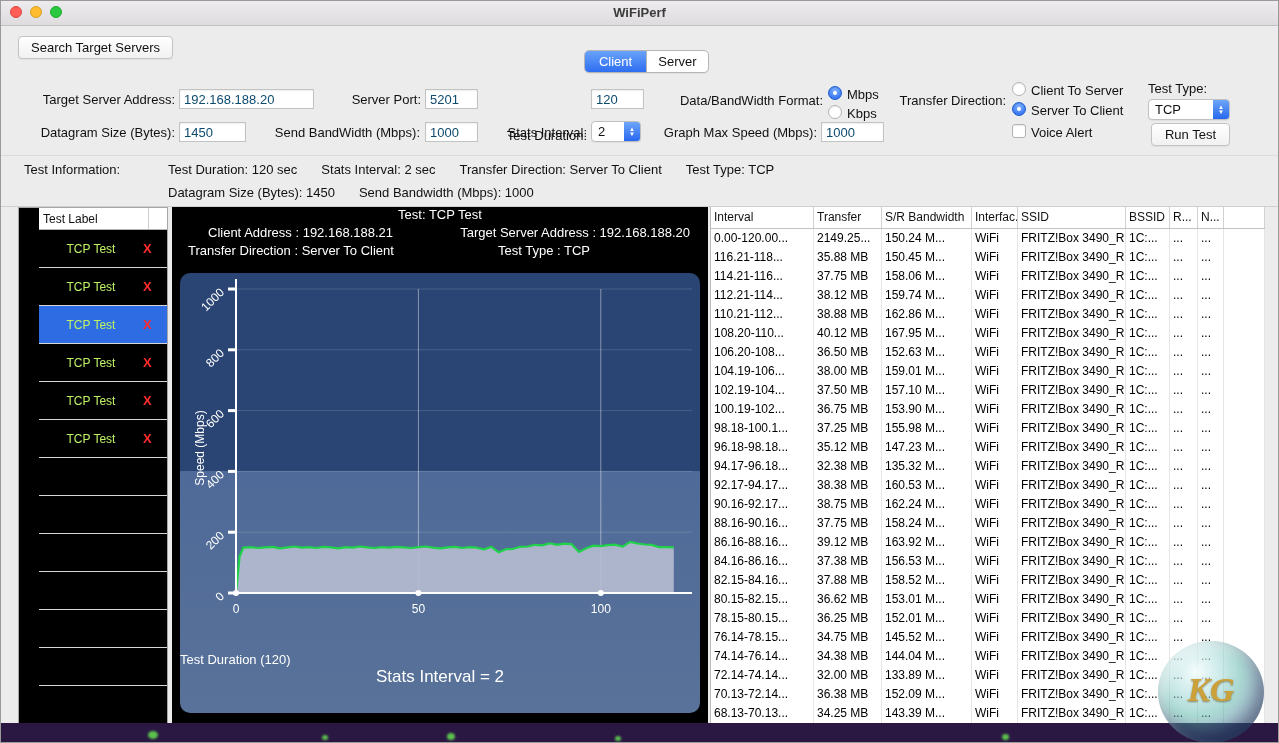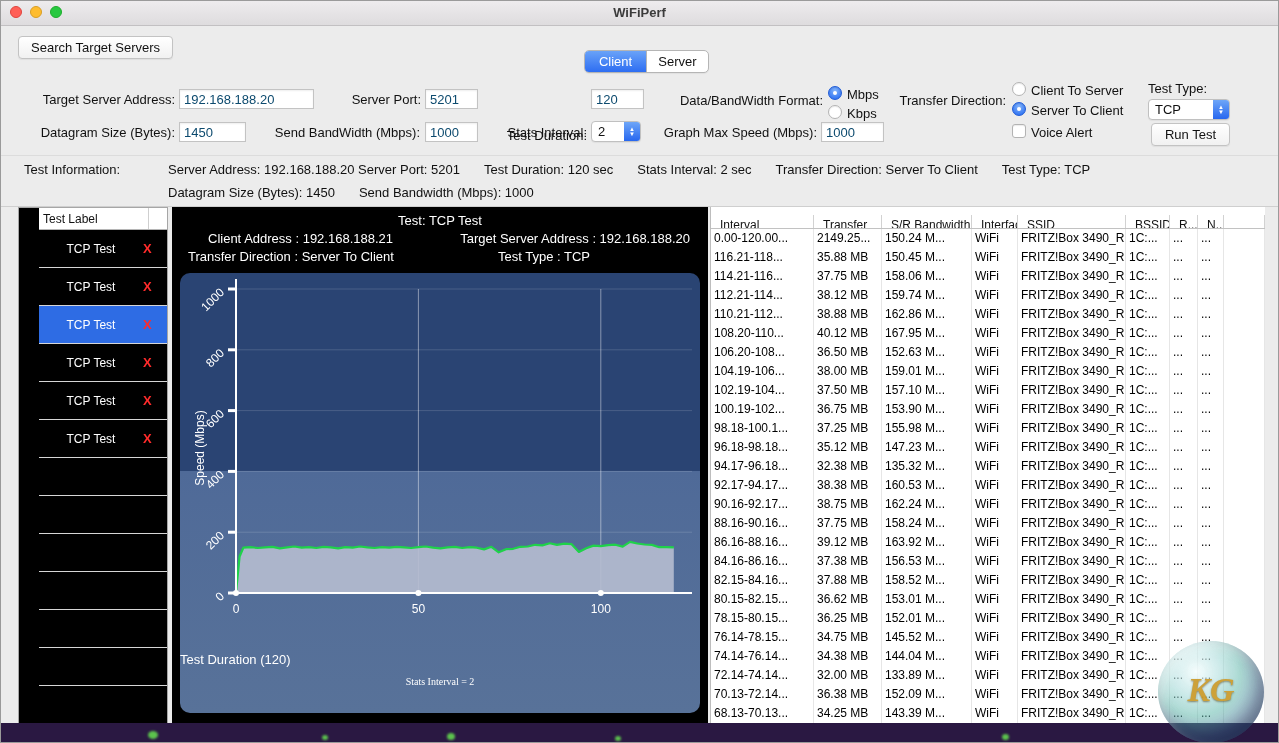--- a/index.html
+++ b/index.html
@@ -53,42 +53,42 @@
   .ti-line.l1{top:6px;}
   .ti-line.l2{top:29px;}
   
   .test-list{position:absolute;left:18px;top:207px;width:150px;height:608px;background:#000;
     border:1px solid #a6a6a6;box-sizing:border-box;overflow:hidden;padding-left:20px;}
   .tl-header{height:21px;background:#fff;border-bottom:1px solid #b5b5b5;display:flex;align-items:center;font-size:12px;}
   .tl-h-label{flex:1;padding-left:4px;}
   .tl-h-x{width:19px;height:100%;border-left:1px solid #cfcfcf;box-sizing:border-box;}
   .tl-row{height:38px;display:flex;align-items:center;background:#000;border-bottom:1px solid #d6d6d6;box-sizing:border-box;}
   .tl-row.selected{background:#2e6ce4;}
-  .tl-lab{flex:1;color:#ffffff;font-size:12px;text-align:center;}
+  .tl-lab{flex:1;color:#bef264;font-size:12px;text-align:center;}
   .tl-x{width:24px;color:#ff2b2b;font-weight:700;font-size:13px;text-align:left;}
   
   .chart-panel{position:absolute;left:172px;top:207px;width:536px;height:516px;background:#000;color:#fff;}
   .ch-line{font-size:13px;white-space:nowrap;}
-  .ch-l1{text-align:center;padding-top:6px;}
+  .ch-l1{text-align:center;}
   .ch-l2{display:flex;justify-content:space-between;padding:3px 18px 0 36px;}
   .ch-l3{display:flex;justify-content:space-between;padding:3px 118px 0 16px;}
   .chart-box{position:absolute;left:8px;top:66px;width:520px;height:440px;border-radius:10px;overflow:hidden;
     background:linear-gradient(#2a4473 0%,#2a4473 45%,#4f6a98 45%,#587299 100%);}
   .chart-box svg{position:absolute;left:0;top:0;}
   .chart-box svg text{font-family:"Liberation Sans",sans-serif;}
   .ylabel{position:absolute;left:-40px;top:168px;width:120px;text-align:center;font-size:12px;color:#fff;
     transform:rotate(-90deg);}
   .caption1{position:absolute;left:0;right:0;bottom:46px;text-align:left;font-size:13px;color:#fff;}
-  .caption2{position:absolute;left:0;right:0;bottom:26px;text-align:center;font-size:10px;color:#fff;font-family:Liberation Serif, serif;}
+  .caption2{position:absolute;left:0;right:0;bottom:26px;text-align:center;font-size:17px;color:#fff;}
   
   .results{position:absolute;left:710px;top:207px;width:555px;height:516px;background:#fff;
     overflow:hidden;font-size:12px;border-left:1px solid #bdbdbd;box-sizing:border-box;}
   .rt-header,.rt-row{display:grid;grid-template-columns:103px 68px 90px 46px 108px 44px 28px 26px 1fr;}
   .rt-header{height:21px;line-height:21px;border-bottom:1px solid #c2c2c2;background:#fff;}
-  .rt-h{border-right:1px solid #d2d2d2;padding-left:9px;overflow:hidden;white-space:nowrap;color:#111;margin-top:8px;}
+  .rt-h{border-right:1px solid #d2d2d2;padding-left:3px;overflow:hidden;white-space:nowrap;color:#111;}
   .rt-row{height:19px;line-height:19px;}
   .rt-cell{border-right:1px solid #e6e6e6;padding-left:3px;overflow:hidden;white-space:nowrap;color:#000;}
   
   .desktop{position:absolute;left:0;top:723px;width:100%;height:20px;background:#2a1842;}
   .blob{position:absolute;border-radius:50%;background:#5cc24d;filter:blur(1px);}
   .watermark{position:absolute;left:1158px;top:641px;width:106px;height:102px;opacity:.95;pointer-events:none;}
   .wm-sphere{position:absolute;inset:0;border-radius:50%;
     background:radial-gradient(circle at 36% 30%,rgba(242,252,252,.85) 0%,rgba(175,222,222,.6) 22%,rgba(92,182,170,.55) 45%,rgba(72,122,160,.5) 68%,rgba(42,62,112,.62) 100%);
     box-shadow:inset -7px -9px 16px rgba(20,30,60,.45),inset 5px 7px 11px rgba(255,255,255,.5);}
   .wm-kg{position:absolute;left:0;right:0;top:30px;text-align:center;
@@ -154,21 +154,20 @@
 </div>
 <span class="lbl" style="left:645px;top:125px;width:172px;">Graph Max Speed (Mbps):</span>
 <input class="txt" style="left: 821px; top: 122px; width: 63px;" value="1000">
 <span class="checkbox" style="left:1012px;top:124px;"></span>
 <span class="lbl left" style="left:1031px;top:125px;">Voice Alert</span>
 <button class="mac-btn" style="left:1151px;top:123px;width:79px;padding:0;">Run Test</button>
 
 <div class="test-info">
   <span class="ti-label">Test Information:</span>
   <div class="ti-line l1">
-    <span>Server Address: 192.168.188.20 Server Port: 5201</span>
     <span>Test Duration: 120 sec</span>
     <span>Stats Interval: 2 sec</span>
     <span>Transfer Direction:  Server To Client</span>
     <span>Test Type: TCP</span>
   </div>
   <div class="ti-line l2">
     <span>Datagram Size (Bytes): 1450</span>
     <span>Send Bandwidth (Mbps): 1000</span>
   </div>
 </div>

